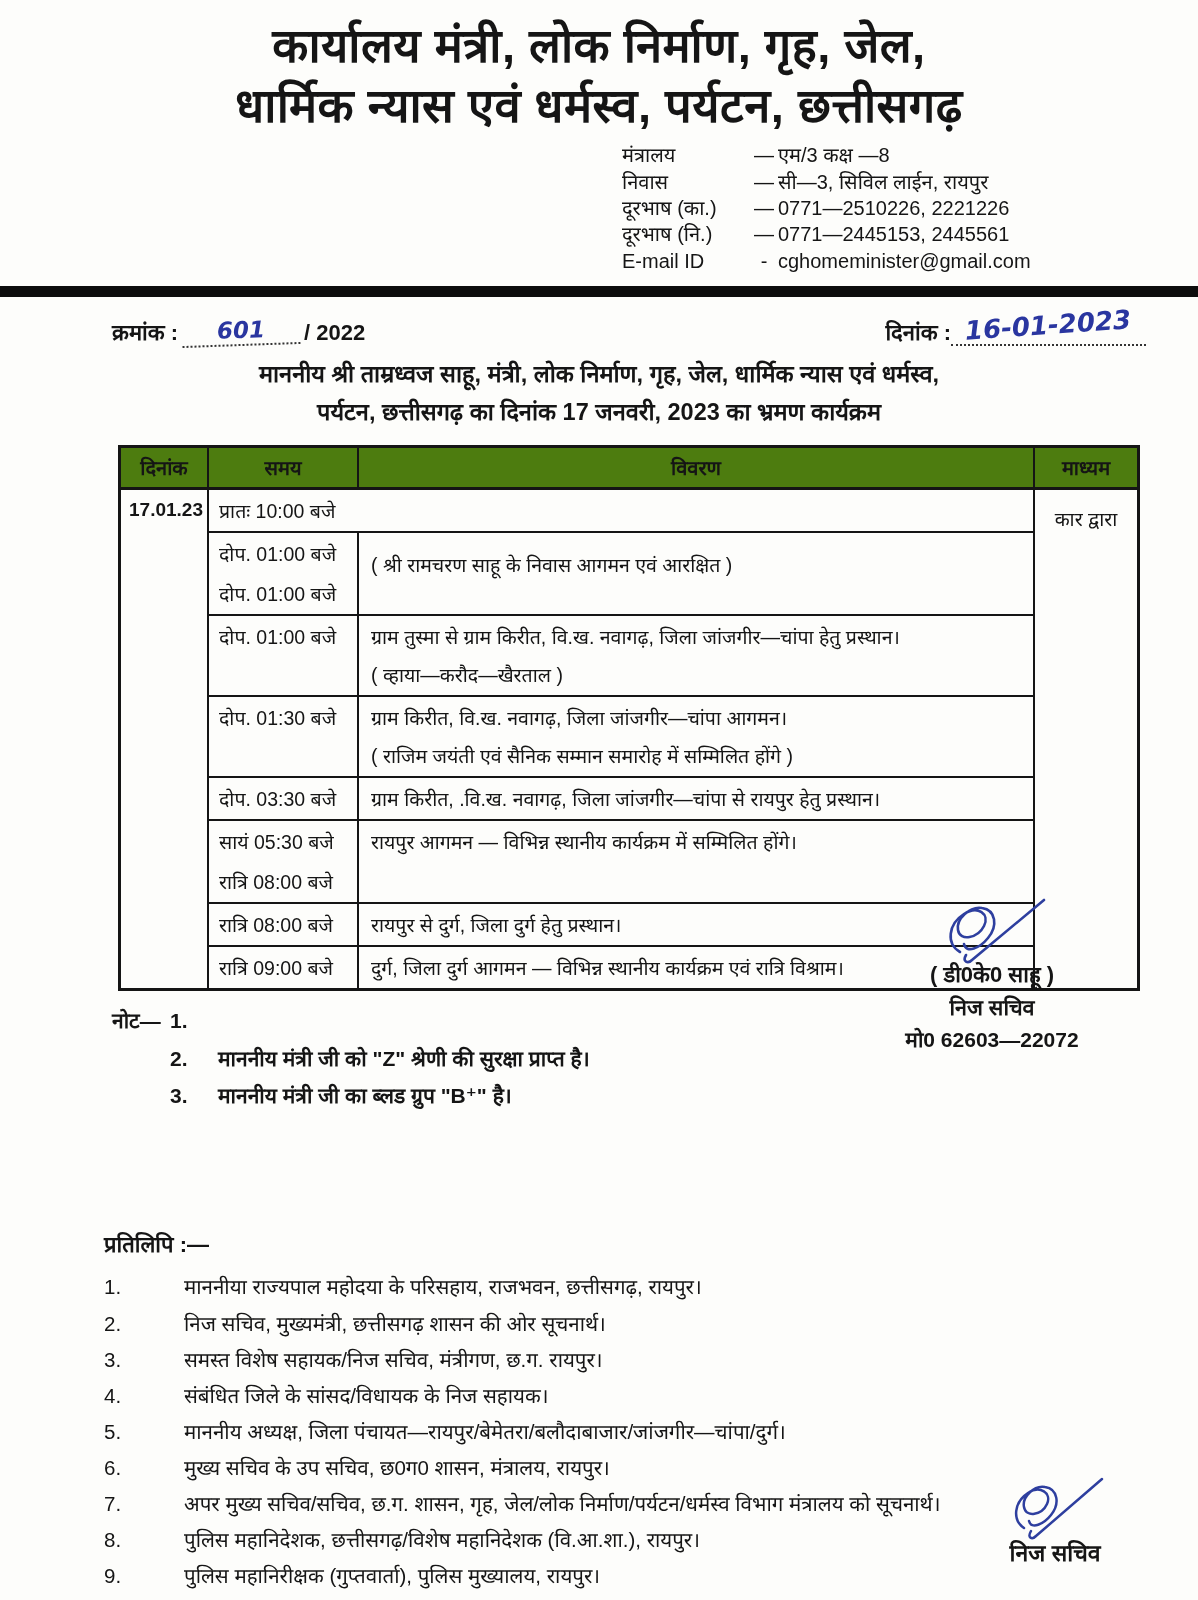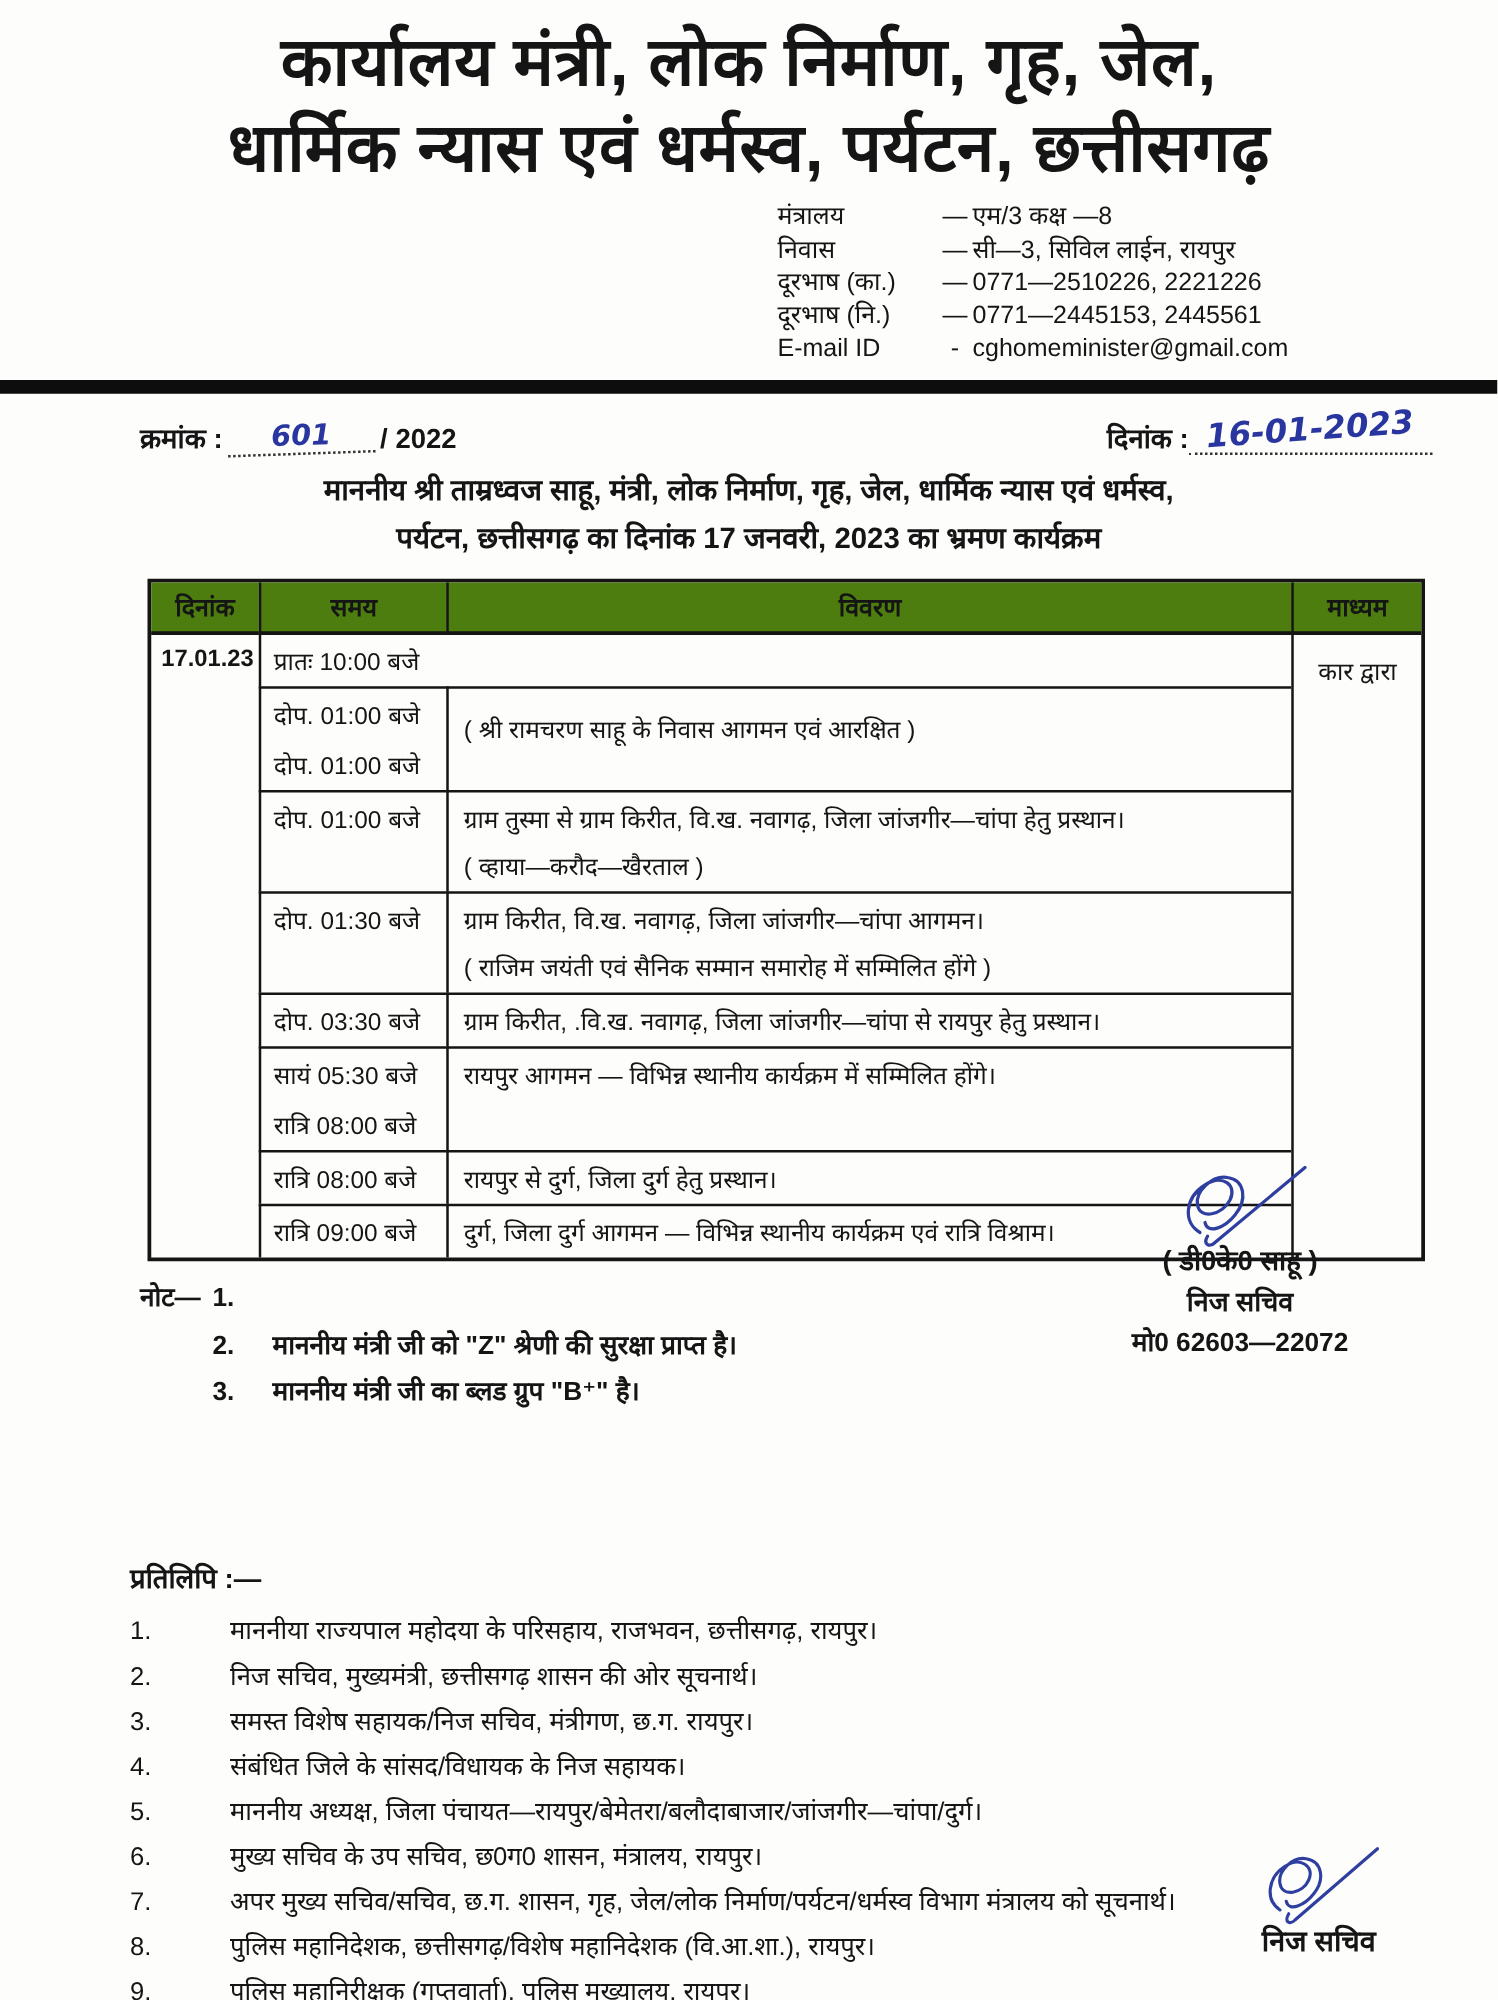--- a/index.html
+++ b/index.html
@@ -8,21 +8,21 @@
     height:1600px;
     background:#fdfdfb;
     font-family:"Liberation Sans","DejaVu Sans",sans-serif;
     color:#151515;
     position:relative;
     overflow:hidden;
   }
   .page { position:relative; width:1198px; height:1600px; }
 
   
-  .lh-title { text-align:center; margin-top:16px; font-weight:bold; font-size:54px; line-height:1.28; letter-spacing:0.5px; }
+  .lh-title { text-align:center; margin-top:16px; font-weight:bold; font-size:47px; line-height:1.28; letter-spacing:0.5px; }
   .contact { width:500px; margin:6px 0 0 622px; font-size:20px; }
   .contact-row { display:flex; line-height:1.32; }
   .contact-label { width:128px; flex:none; }
   .contact-dash { width:28px; flex:none; text-align:center; }
   .contact-value { flex:1; }
 
   .black-bar { width:1198px; height:11px; background:#0d0d0d; margin-top:12px; }
 
   
   .ref-line { display:flex; justify-content:space-between; margin:16px 52px 0 112px; font-size:22px; font-weight:bold; align-items:flex-end; }
@@ -62,21 +62,21 @@
   .t2:empty { display:none; }
 
   
   .notes { margin:16px 0 0 112px; width:1010px; font-size:21px; font-weight:bold; }
   .note-row { display:flex; margin-top:9px; line-height:1.35; }
   .note-prefix { width:58px; flex:none; }
   .note-num { width:48px; flex:none; }
   .note-text { flex:1; }
 
   
-  .sig1 { position:absolute; top:912px; left:872px; width:240px; text-align:center; }
+  .sig1 { position:absolute; top:878px; left:872px; width:240px; text-align:center; }
   .sig1 .sig-name { font-size:22px; font-weight:bold; margin-top:-8px; }
   .sig1 .sig-desg { font-size:21.5px; font-weight:bold; margin-top:4px; }
   .sig1 .sig-phone { font-size:21px; font-weight:bold; margin-top:4px; }
   .sig2 { position:absolute; top:1458px; left:950px; width:210px; text-align:center; }
   .sig2 .sig-desg { font-size:23px; font-weight:bold; margin-top:-6px; }
   .scribble { display:block; margin:0 auto; }
 
   
   .dist { margin:118px 0 0 104px; width:1060px; }
   .dist-heading { font-size:22px; font-weight:bold; margin-bottom:14px; }

